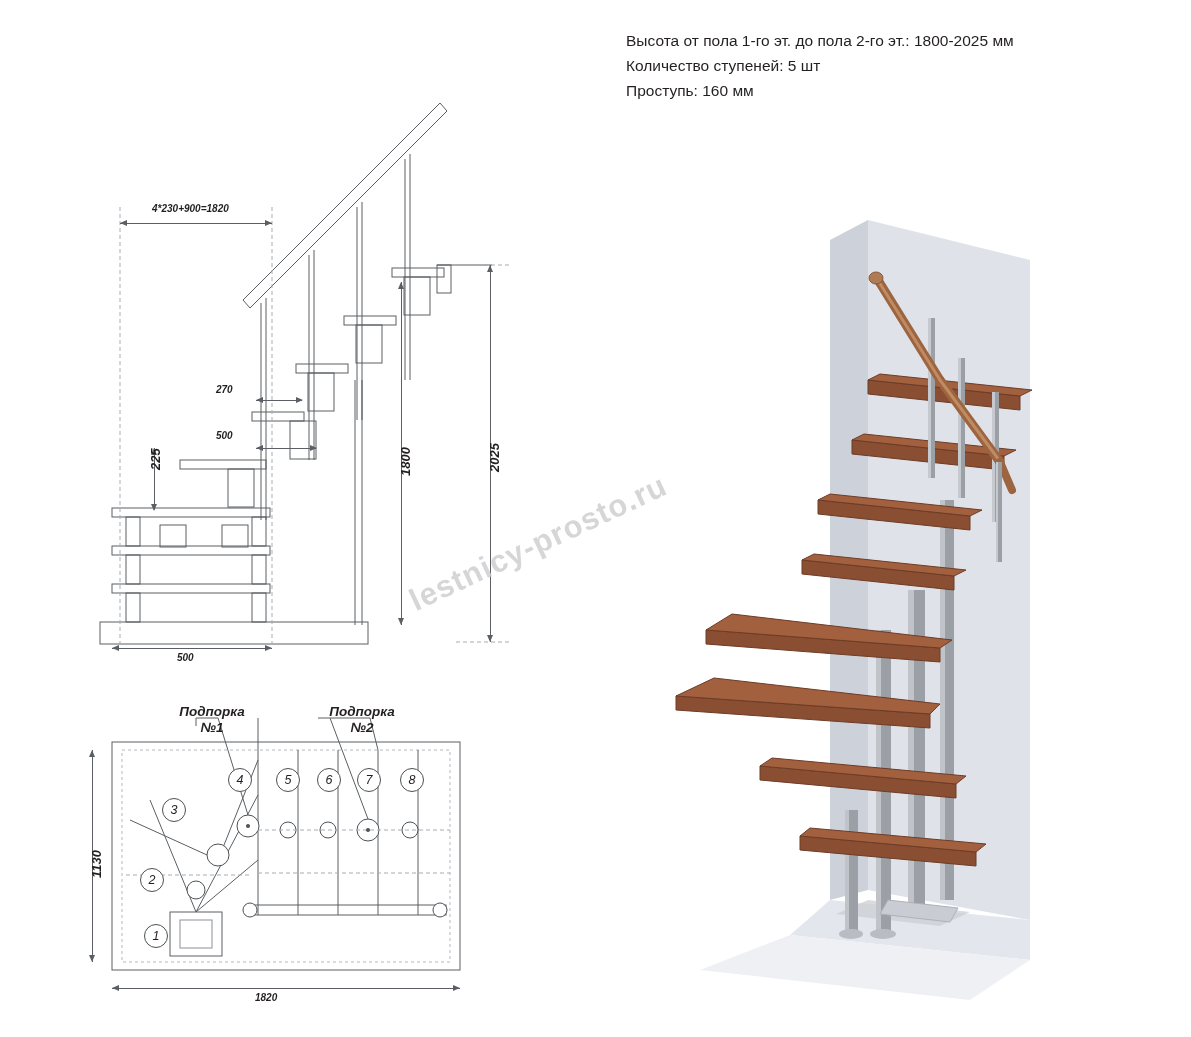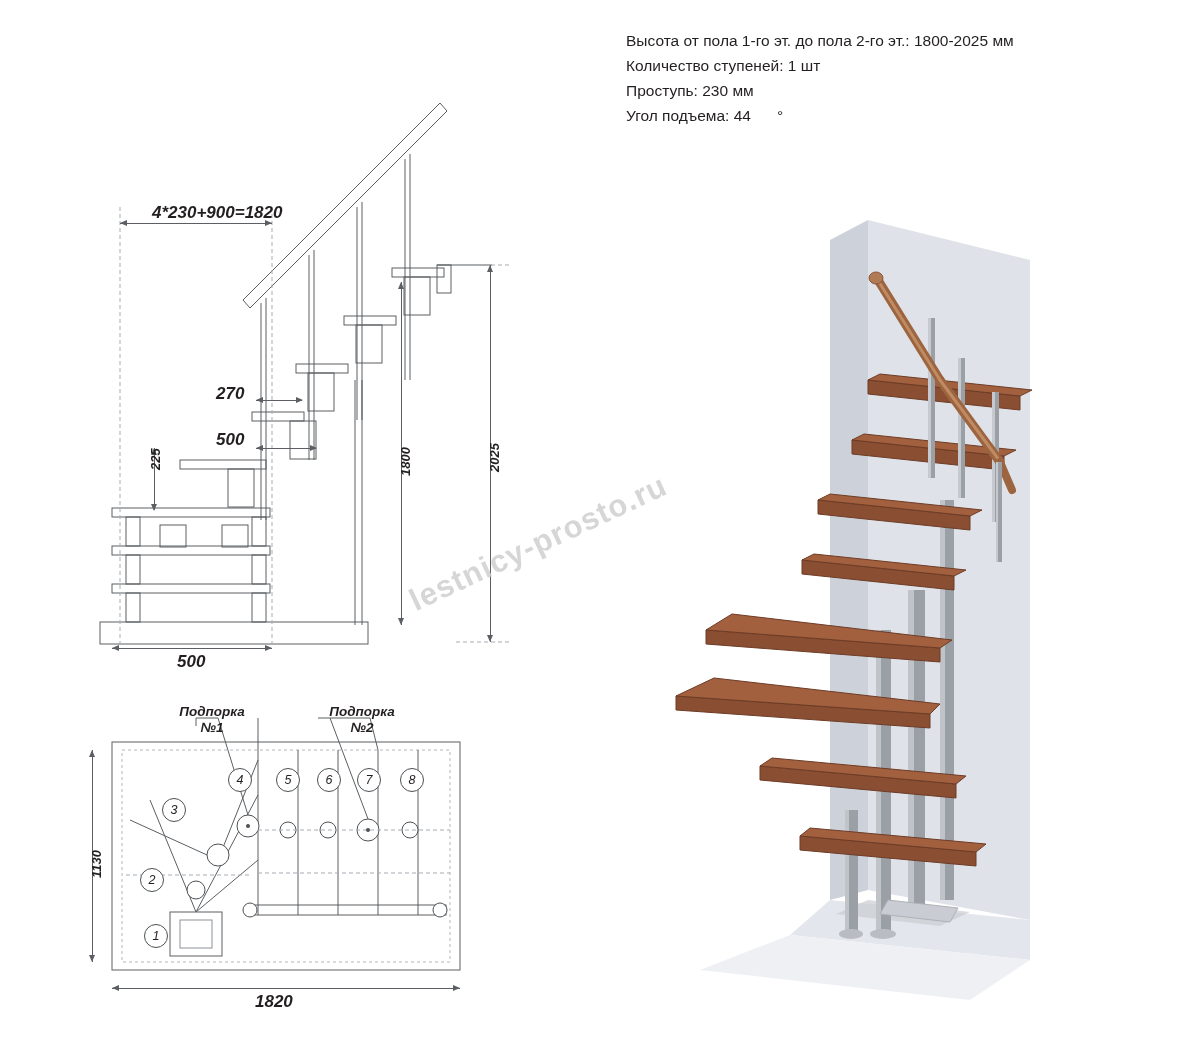--- a/index.html
+++ b/index.html
@@ -18,21 +18,21 @@
     position:absolute;left:626px;top:28px;width:545px;
     font-size:15.5px;line-height:25px;color:#231f20;
   }
   .specs div{white-space:nowrap;}
   .deg{display:inline-block;width:26px;}
 
   
   .ln{position:absolute;background:#5b5f63;}
   .ln.h{height:1px;}
   .ln.v{width:1px;}
-  .dim{position:absolute;font-style:italic;font-weight:bold;font-size:17px;color:#231f20;white-space:nowrap;}
+  .dim{position:absolute;font-style:italic;font-weight:bold;font-size:10px;color:#231f20;white-space:nowrap;}
   .dimv{position:absolute;font-style:italic;font-weight:bold;font-size:13px;color:#231f20;white-space:nowrap;transform-origin:0 0;transform:rotate(-90deg);}
   .lbl{position:absolute;font-style:italic;font-weight:bold;font-size:13.5px;color:#231f20;text-align:center;line-height:16px;white-space:nowrap;}
   .circ{position:absolute;border:1px solid #4c5155;border-radius:50%;box-sizing:border-box;
         display:flex;align-items:center;justify-content:center;font-style:italic;font-size:12.5px;color:#231f20;background:#fff;}
 
   
   .ar{position:absolute;width:0;height:0;}
   .ar.l{border-top:3px solid transparent;border-bottom:3px solid transparent;border-right:7px solid #5b5f63;}
   .ar.r{border-top:3px solid transparent;border-bottom:3px solid transparent;border-left:7px solid #5b5f63;}
   .ar.u{border-left:3px solid transparent;border-right:3px solid transparent;border-bottom:7px solid #5b5f63;}
@@ -52,25 +52,22 @@
 
   svg.render-svg{position:absolute;left:0;top:0;width:540px;height:810px;overflow:visible;}
 </style>
 </head>
 <body>
 
 <div class="root">
 
   <div class="specs">
     <div>Высота от пола 1-го эт. до пола 2-го эт.: 1800-2025 мм</div>
-    <div>Количество ступеней: 1 шт</div>
-    <div>Проступь: 230 мм</div>
-    <div>
-      <span>Угол подъема: 44</span><span class="deg"></span><span>°</span>
-    </div>
+    <div>Количество ступеней: 5 шт</div>
+    <div>Проступь: 160 мм</div>
   </div>
 
   <div style="position:absolute;left:0;top:0;width:620px;height:700px;">
 
     <svg width="620" height="700" style="position:absolute;left:0;top:0;overflow:visible;">
       <g stroke="#5b5f63" fill="none" stroke-width="1">
 
         <line x1="243" y1="300" x2="440" y2="103"></line>
         <line x1="250" y1="308" x2="447" y2="111"></line>
         <line x1="243" y1="300" x2="250" y2="308"></line>

